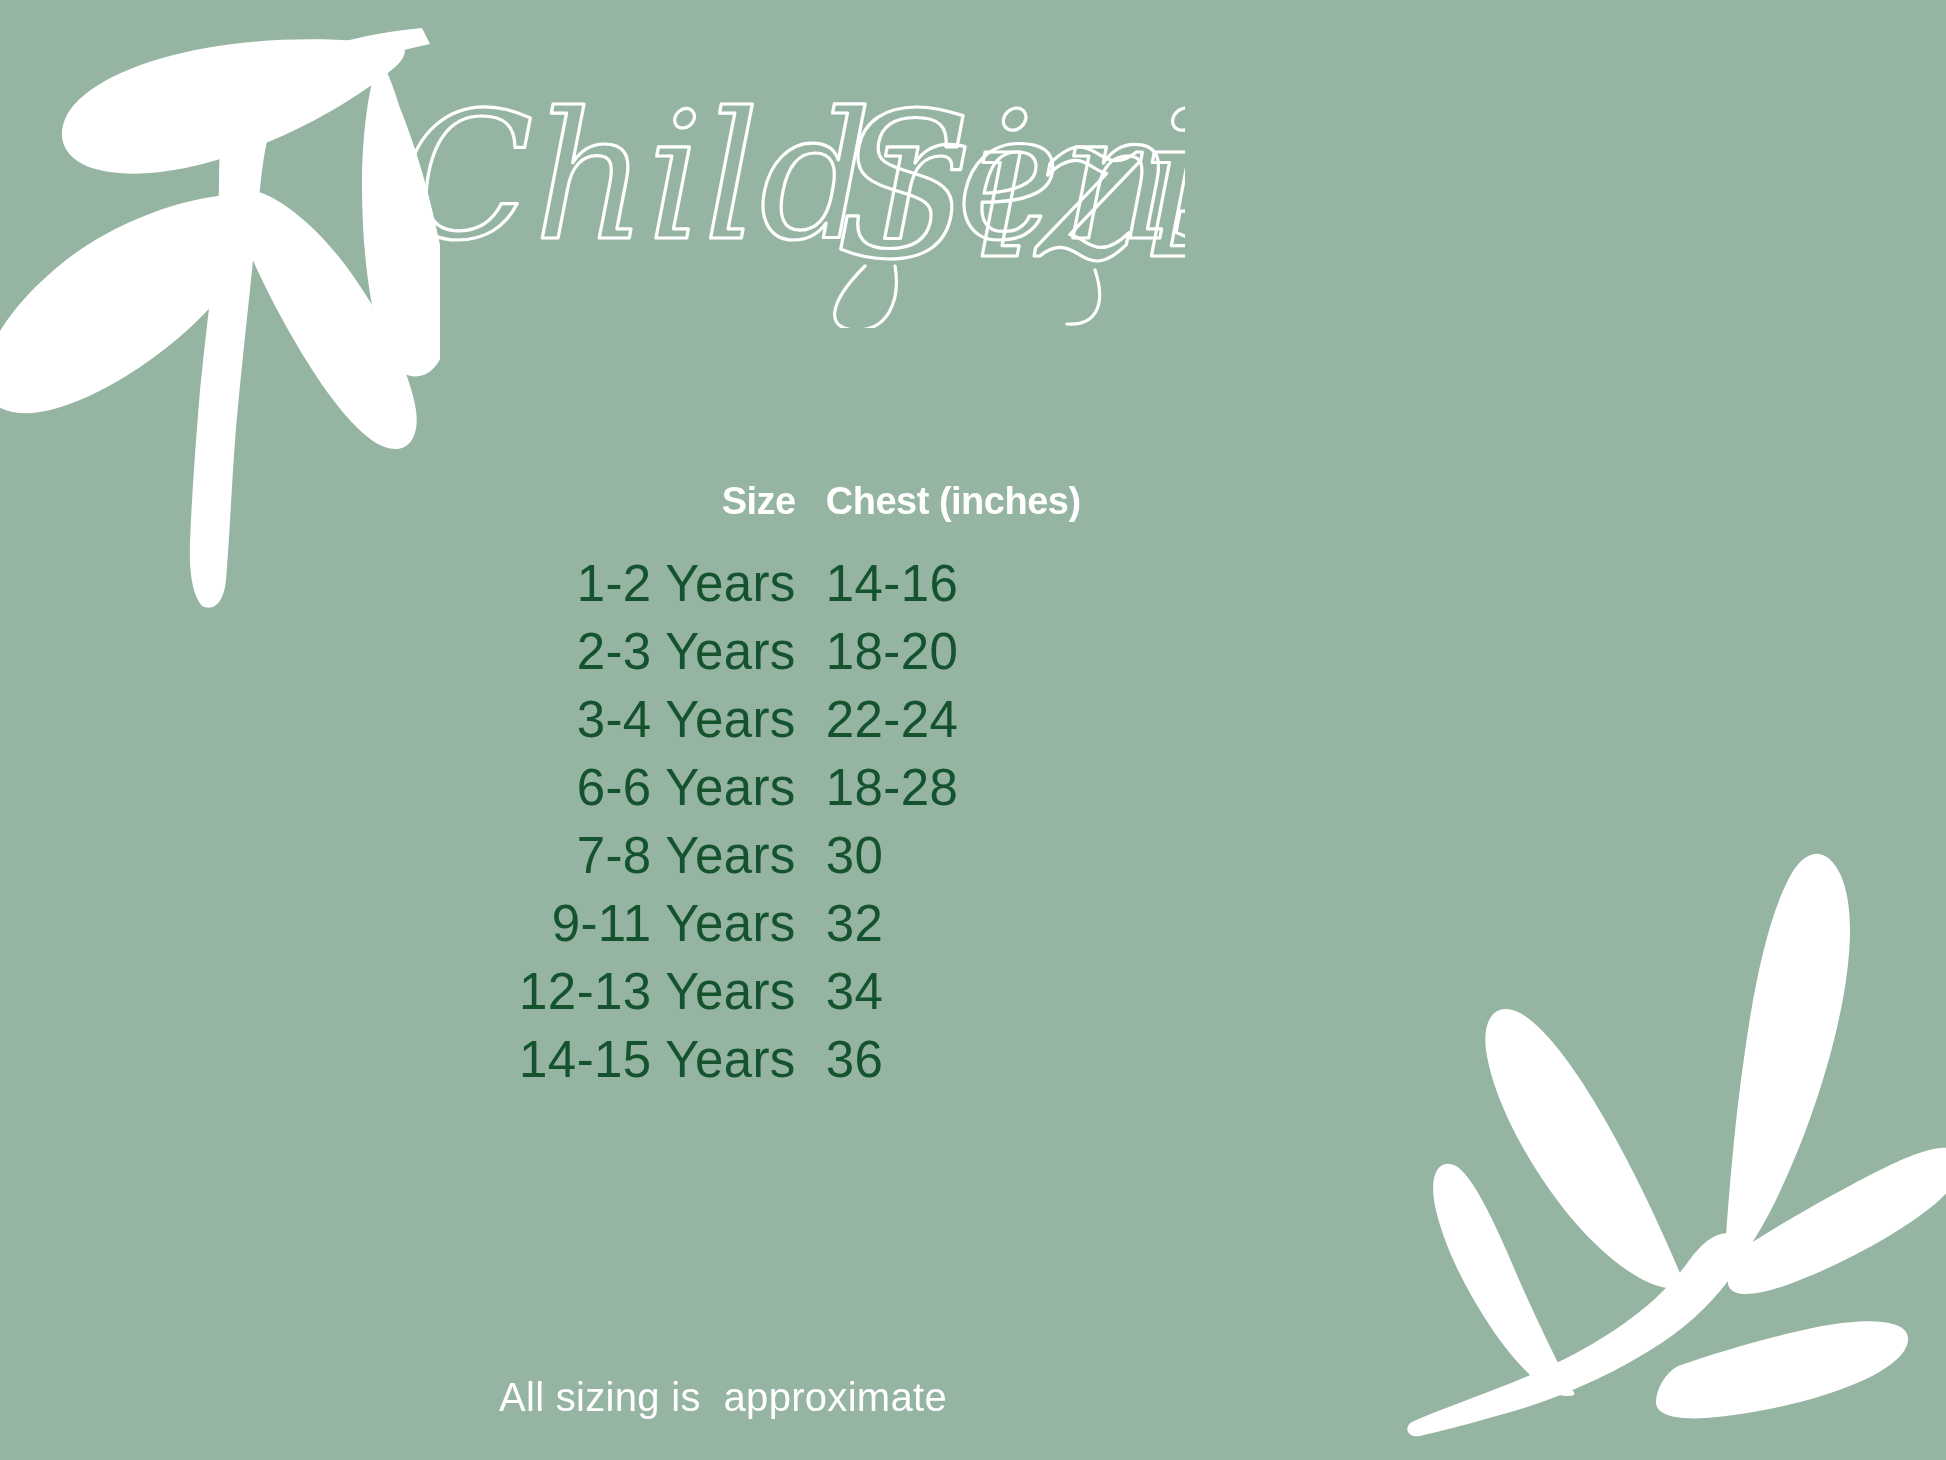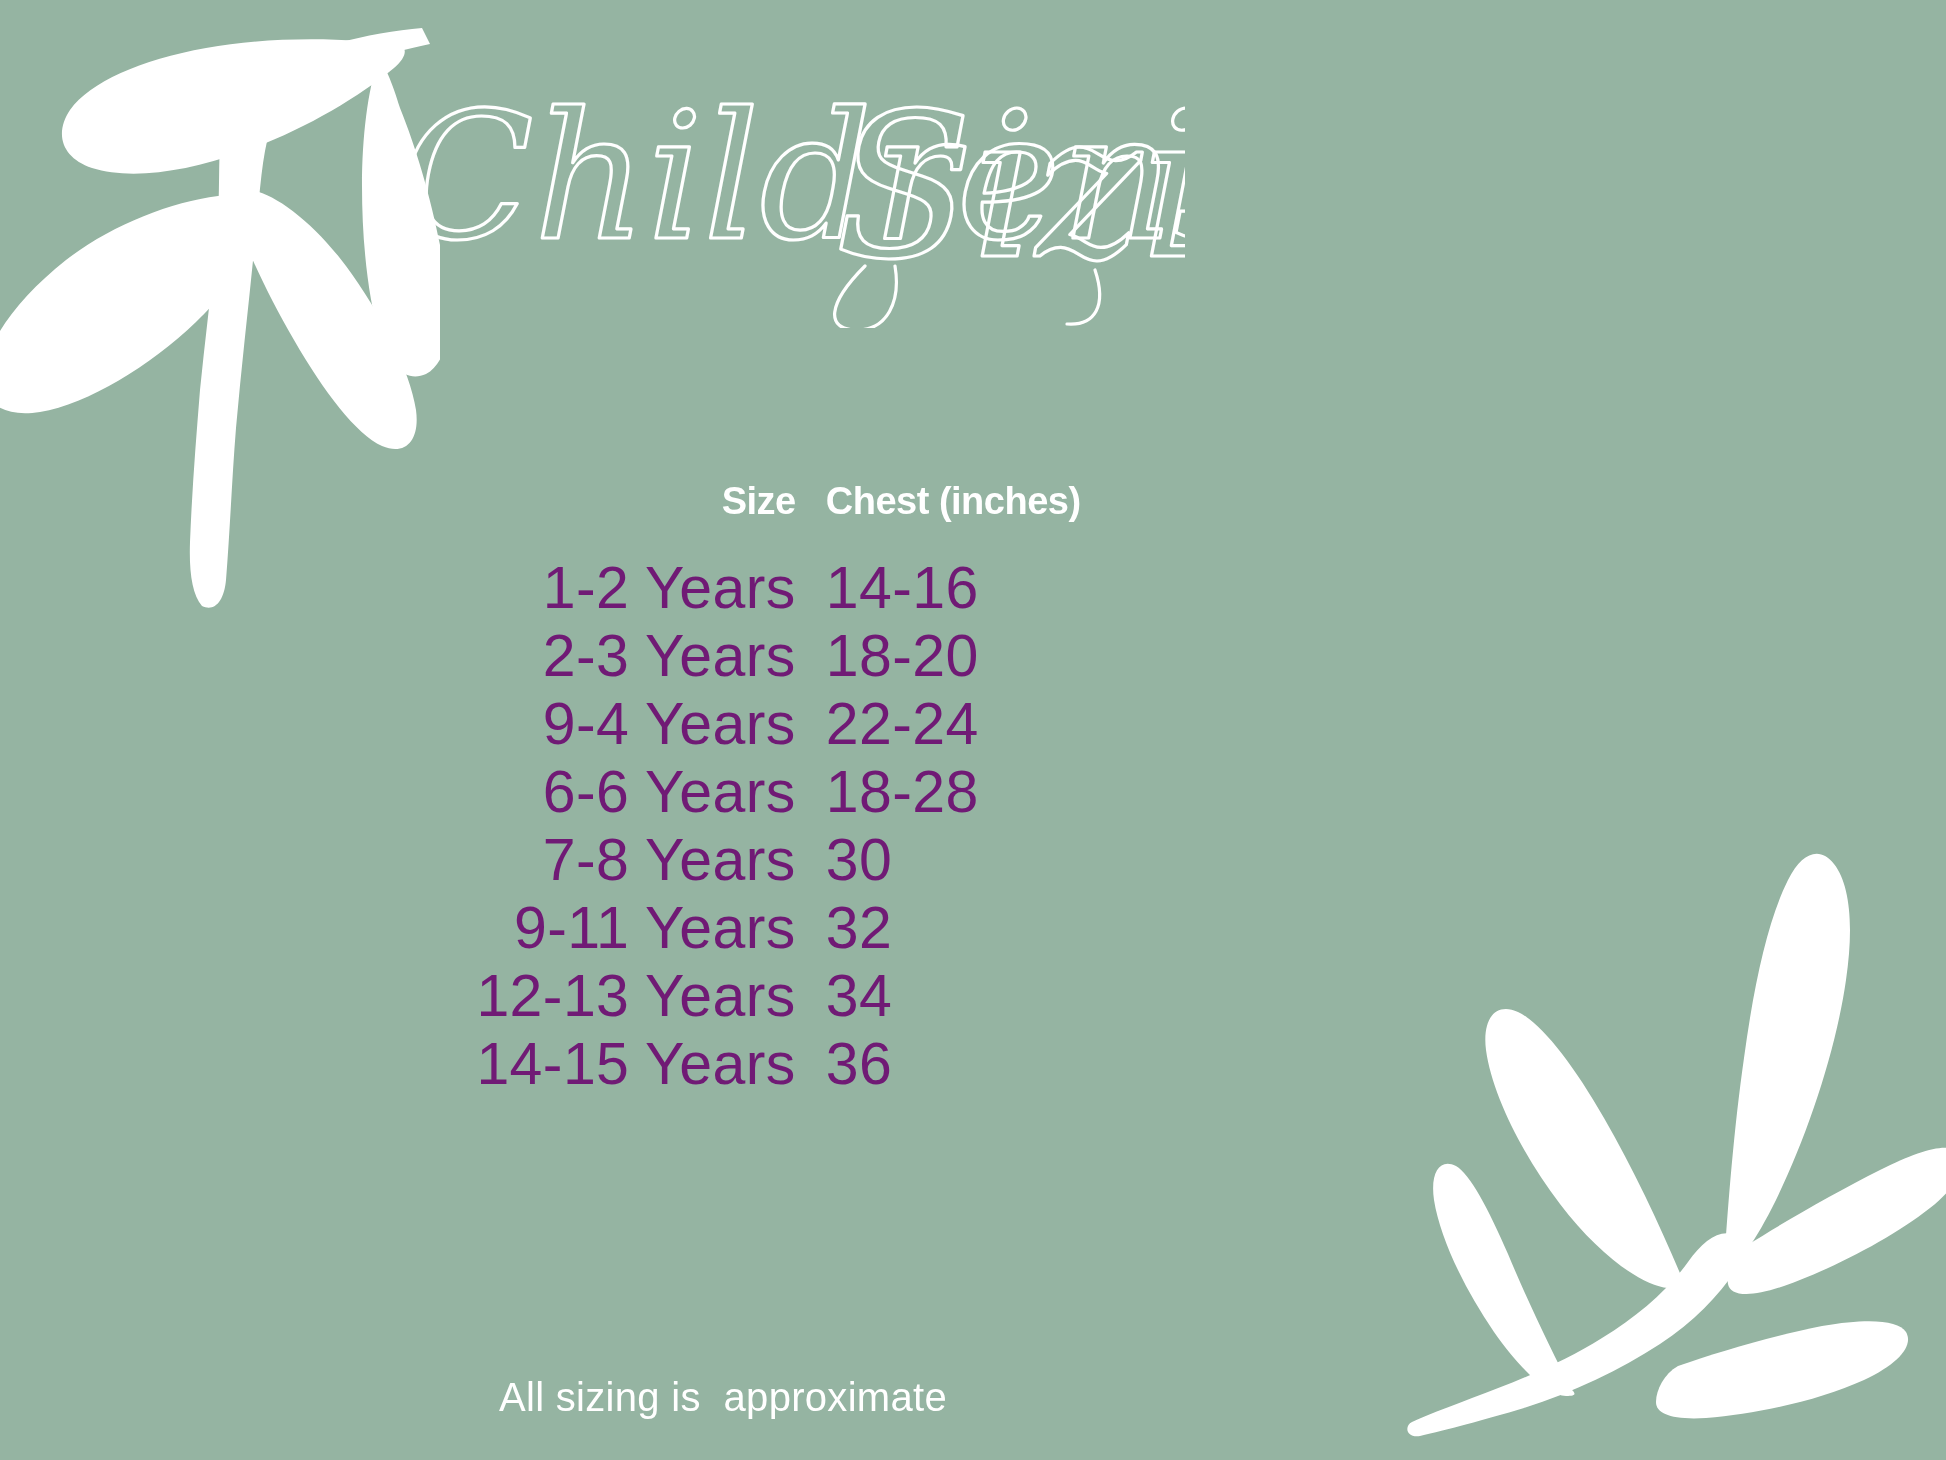--- a/index.html
+++ b/index.html
@@ -81,23 +81,23 @@
   .thead .col-size,
   .thead .col-chest {
     color: #ffffff;
     font-weight: 700;
     font-size: 38px;
     letter-spacing: -0.5px;
   }
   .thead .col-size { padding-right: 30px; }
   .tbody-row .col-size,
   .tbody-row .col-chest {
-    color: #701a75;
+    color: #14532d;
     font-weight: 300;
-    font-size: 59px;
+    font-size: 51px;
     letter-spacing: 0.4px;
   }
   .tbody-row .col-size { padding-right: 30px; }
 
   
   #footnote {
     position: absolute;
     left: 0;
     top: 1375px;
     width: 1430px;
@@ -162,21 +162,21 @@
 
     <div class="trow tbody-row">
       <div class="col-size">1-2 Years</div>
       <div class="col-chest">14-16</div>
     </div>
     <div class="trow tbody-row">
       <div class="col-size">2-3 Years</div>
       <div class="col-chest">18-20</div>
     </div>
     <div class="trow tbody-row">
-      <div class="col-size">9-4 Years</div>
+      <div class="col-size">3-4 Years</div>
       <div class="col-chest">22-24</div>
     </div>
     <div class="trow tbody-row">
       <div class="col-size">6-6 Years</div>
       <div class="col-chest">18-28</div>
     </div>
     <div class="trow tbody-row">
       <div class="col-size">7-8 Years</div>
       <div class="col-chest">30</div>
     </div>

